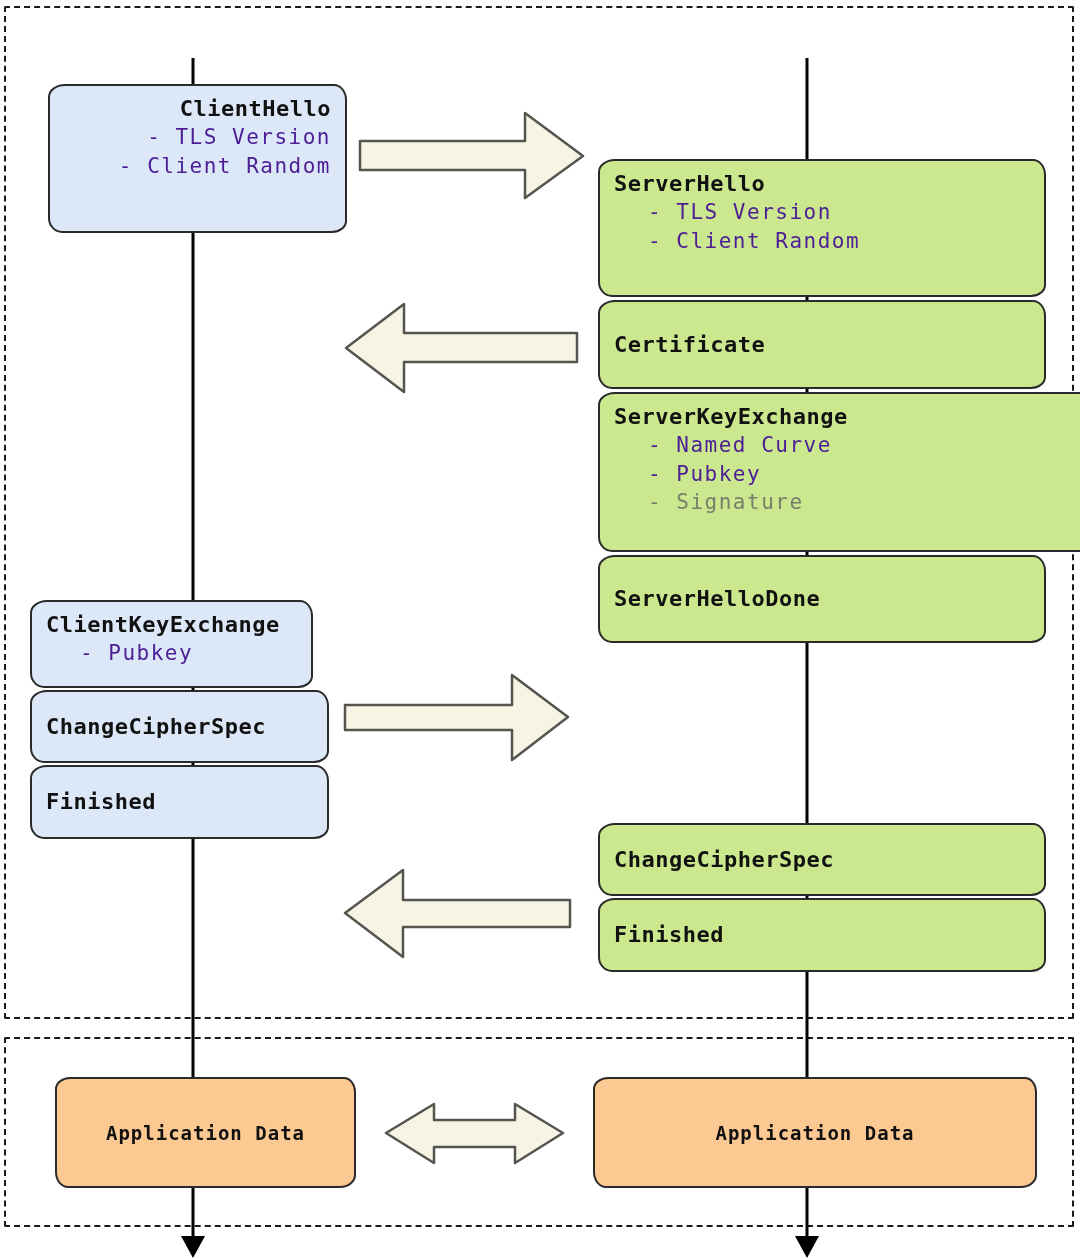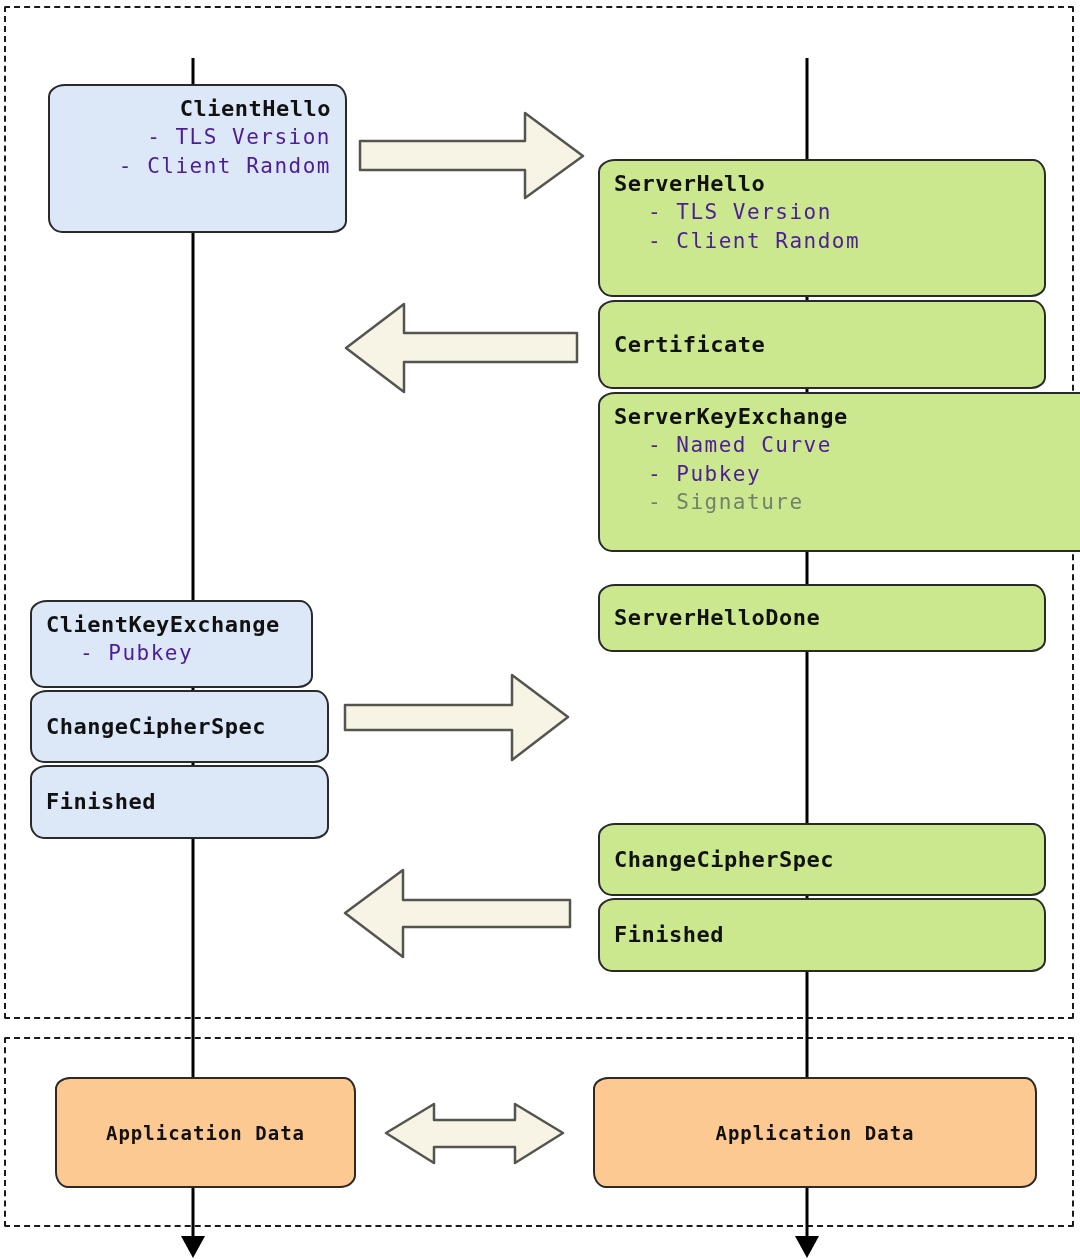--- a/index.html
+++ b/index.html
@@ -54,21 +54,21 @@
     font-size:19px;
     letter-spacing:1px;
     color:#111;
     text-align:center;
   }
   
   #client-hello        {left:48px; top:84px;  width:299px; height:149px;text-align:right;}
   #server-hello        {left:598px;top:159px; width:448px; height:138px;}
   #certificate         {left:598px;top:300px; width:448px; height:89px;}
   #server-key-exchange {left:598px;top:392px; width:508px; height:160px;}
-  #server-hello-done   {left:598px;top:584px; width:448px; height:68px;}
+  #server-hello-done   {left:598px;top:555px; width:448px; height:88px;}
   #client-key-exchange {left:30px; top:600px; width:283px; height:88px;}
   #ccs-client          {left:30px; top:690px; width:299px; height:73px;}
   #finished-client     {left:30px; top:765px; width:299px; height:74px;}
   #ccs-server          {left:598px;top:823px; width:448px; height:73px;}
   #finished-server     {left:598px;top:898px; width:448px; height:74px;}
   #app-data-client     {left:55px; top:1077px;width:301px; height:111px;align-items:center;}
   #app-data-server     {left:593px;top:1077px;width:444px; height:111px;align-items:center;}
 </style>
 </head>
 <body>

